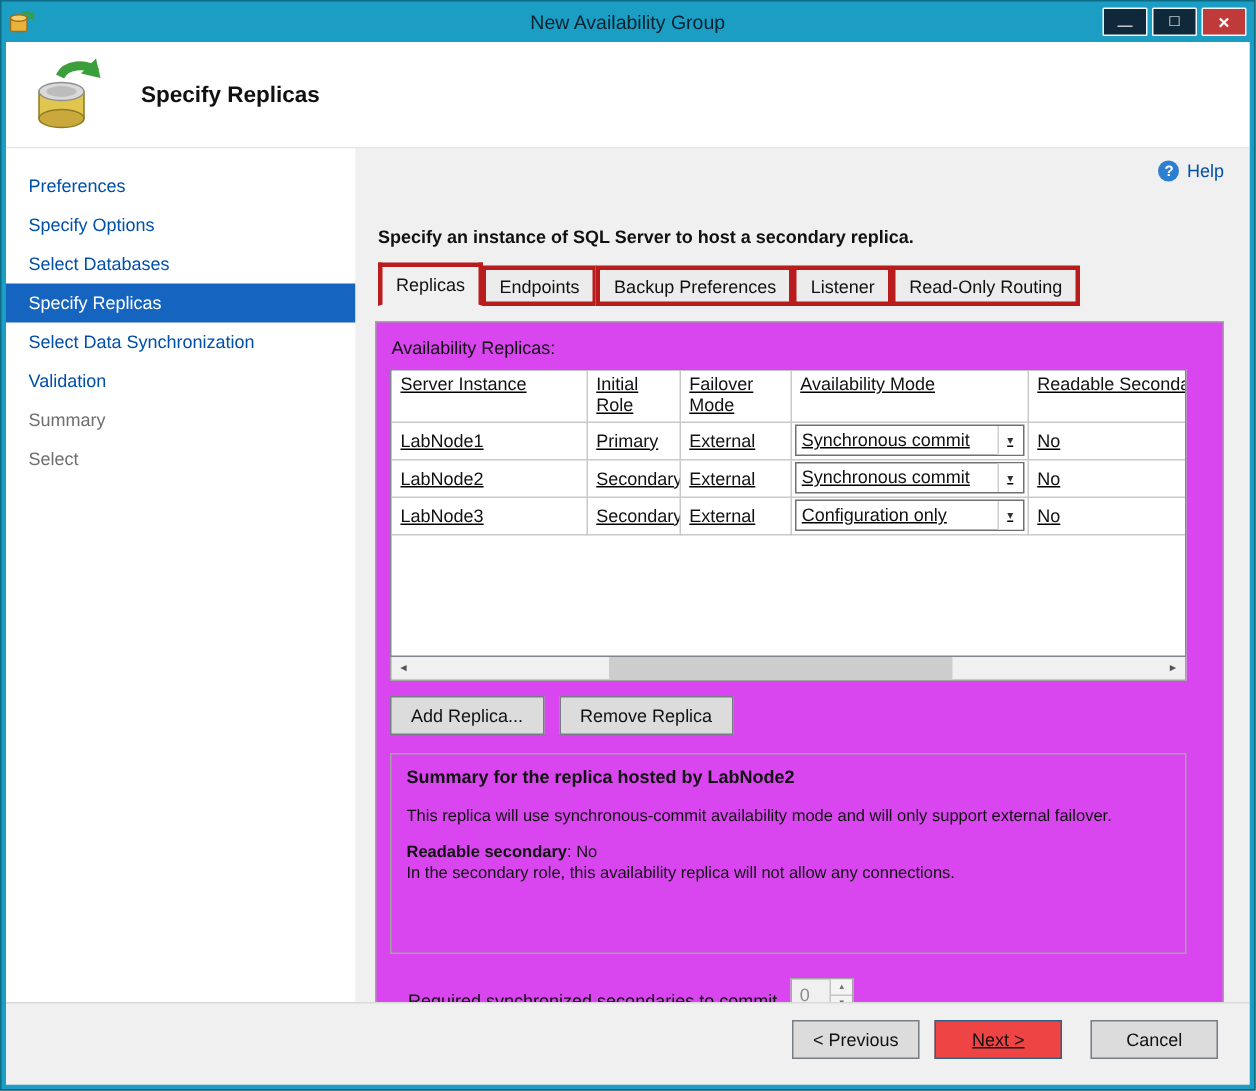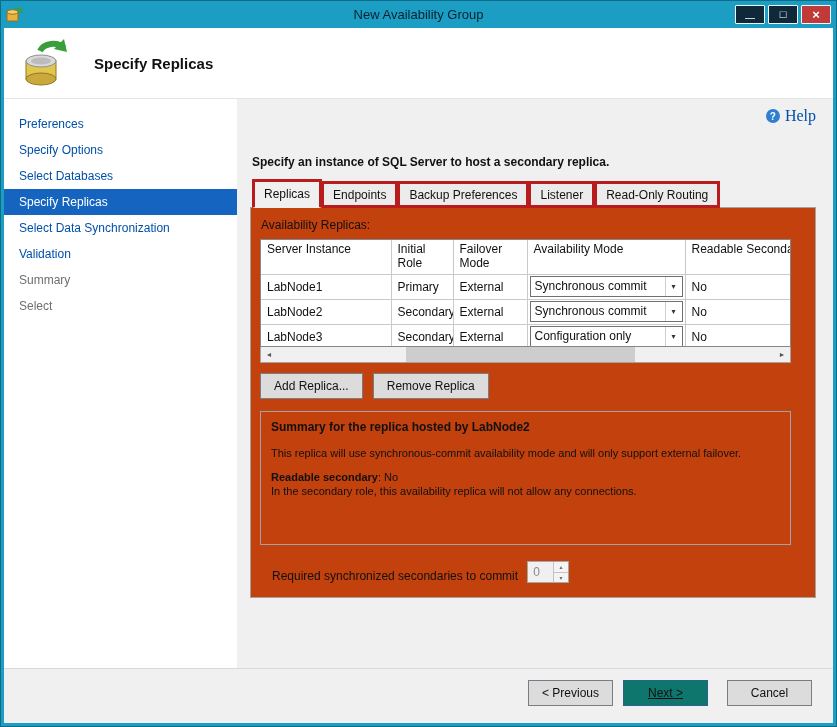--- a/index.html
+++ b/index.html
@@ -66,46 +66,46 @@
     padding: 8px 17px 0 13px;
     display: flex; flex-direction: column;
   }
 
   .help-row { display: flex; justify-content: flex-end; align-items: center; height: 18px; }
   .help-icon {
     width: 14px; height: 14px; border-radius: 50%;
     background: #2f7fd0; color: #fff; font-size: 10px; font-weight: bold;
     display: flex; align-items: center; justify-content: center; margin-right: 5px;
   }
-  .help-label { font-size: 16px; color: #0050aa; cursor: pointer; font-family: Liberation Serif, serif; }
+  .help-label { font-size: 12px; color: #0050aa; cursor: pointer; }
 
   .instruction { font-size: 12px; font-weight: bold; color: #111; margin: 30px 0 12px 2px; }
 
   
   .tabs { display: flex; position: relative; z-index: 2; margin-bottom: -1px; padding-left: 2px; }
   .tab {
     padding: 4px 9px 3px 9px; font-size: 12px; color: #111;
     border: 3px solid #b91c1c; background: #ececec;
     margin-right: -1px; cursor: pointer; white-space: nowrap;
   }
   .tab.active {
     background: #f0f0f0; border-bottom: 1px solid #f0f0f0;
     padding-top: 5px; margin-top: -2px; position: relative; z-index: 3;
   }
 
   
   .tab-panel {
-    border: 1px solid #a3a3a3; background: #c2410c;
-    padding: 8px 24px 14px 9px; flex: none;
+    border: 1px solid #a3a3a3; background: #d946ef;
+    padding: 8px 24px 14px 9px; flex: none; margin-top: 11px;
   }
   .grid-caption { font-size: 12px; color: #111; margin: 2px 0 7px 1px; }
 
   .grid-wrap {
     border: 1px solid #82878f; background: #fff;
-    height: 108px; overflow: hidden; position: relative;
+    height: 192px; overflow: hidden; position: relative; text-decoration: underline;
   }
   table.grid { border-collapse: collapse; table-layout: fixed; width: 744px; font-size: 12px; }
   .grid th, .grid td {
     border: 1px solid #c9c9c9; padding: 2px 6px;
     text-align: left; font-weight: normal; color: #111;
     overflow: hidden; white-space: normal;
   }
   .grid th { border-top: none; vertical-align: top; height: 34px; background: #fff; }
   .grid th:first-child, .grid td:first-child { border-left: none; }
   .grid td { height: 25px; white-space: nowrap; }
@@ -165,21 +165,21 @@
   
   .footer {
     flex: none; height: 55px;
     border-top: 1px solid #d9d9d9; background: #f0f0f0;
     display: flex; align-items: center; justify-content: flex-end;
     padding: 0 21px 6px 16px;
   }
   .footer .btn { width: 85px; padding: 5px 0; text-align: center; }
   .btn-next {
     margin-left: 10px;
-    background: #0f766e; border-color: #2c628b; text-decoration: underline;
+    background: #ef4444; border-color: #2c628b; text-decoration: underline;
   }
   .btn-cancel { margin-left: 19px; }
 </style>
 </head>
 <body>
 
 <div class="window">
 
   <div class="titlebar">
     <svg class="titlebar-icon" viewBox="0 0 17 17">

